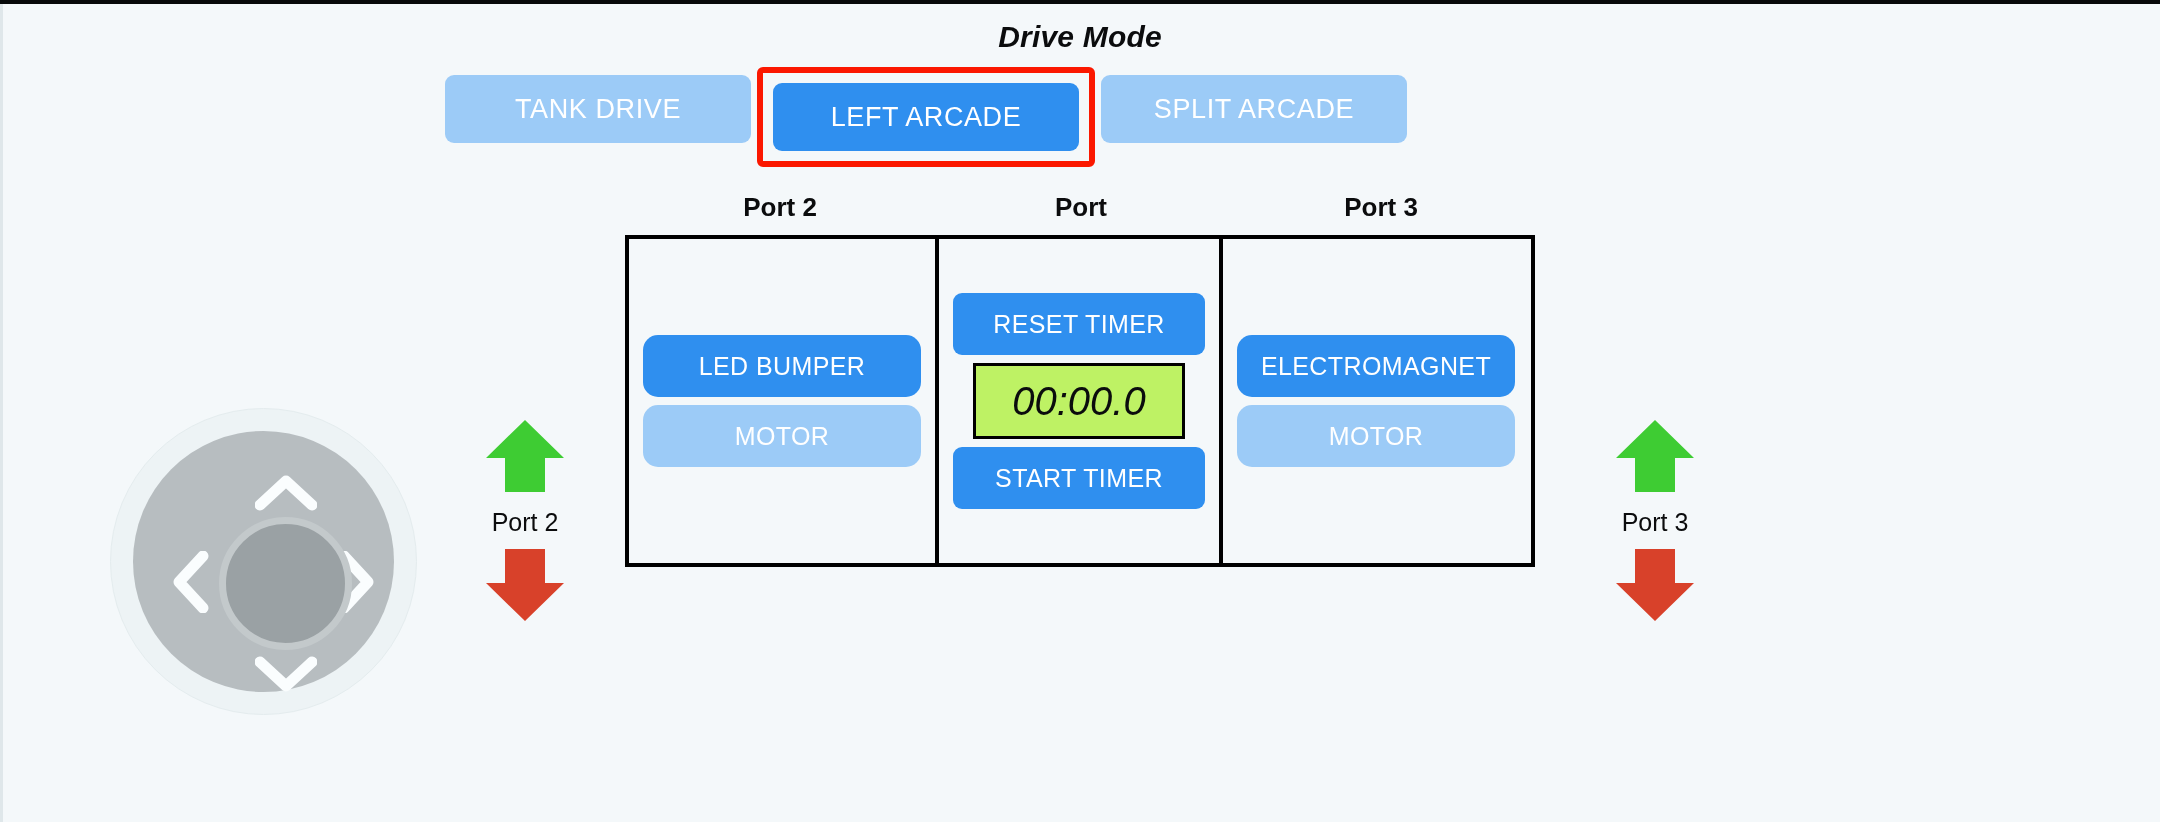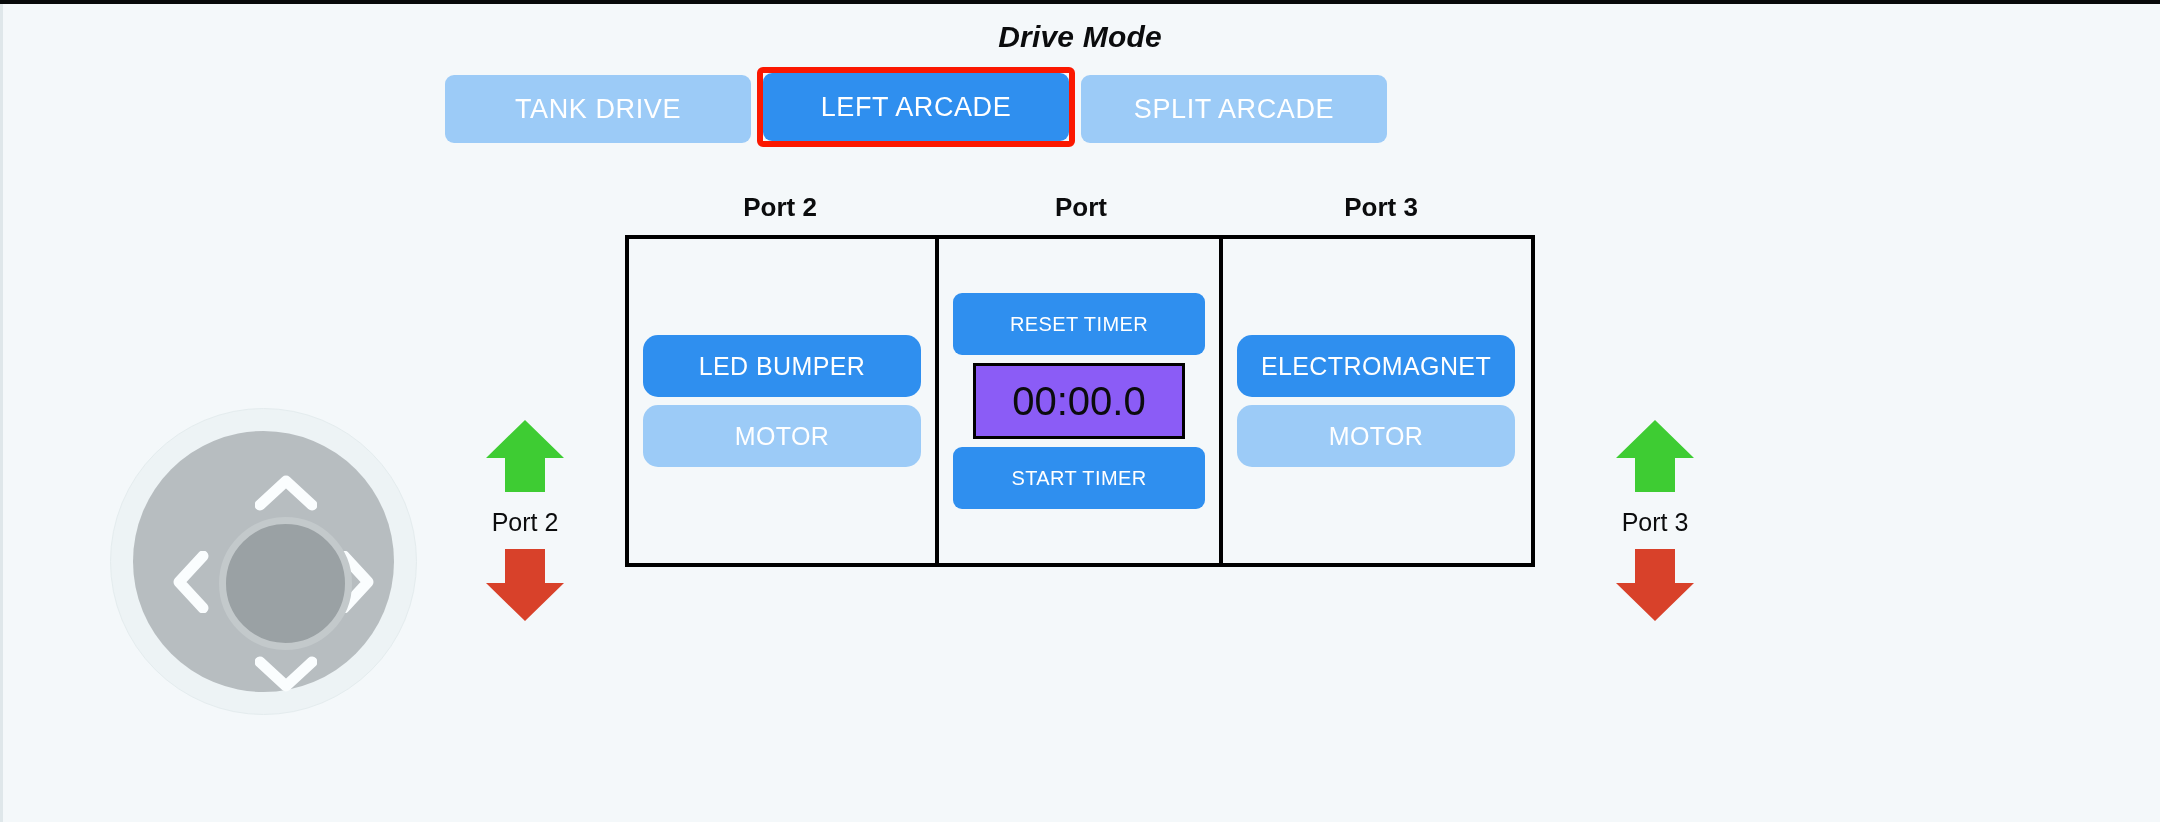--- a/index.html
+++ b/index.html
@@ -28,21 +28,21 @@
     width:306px;height:68px;border:none;border-radius:9px;
     background:#9ccbf7;color:#ffffff;
     font-family:"Liberation Sans", sans-serif;
     font-size:27px;letter-spacing:.6px;
     display:flex;align-items:center;justify-content:center;
     cursor:pointer;padding:0;
   }
   .mode-btn.selected{background:#2f8fef;}
   .mode-wrap{padding:0;}
   .mode-wrap.active{
-    border:6px solid #fb1800;border-radius:6px;padding:0;
+    border:6px solid #fb1800;border-radius:6px;padding:10px;
     margin:-8px -8px;
   }
 
   
   .col-heading{
     position:absolute;top:192px;
     font-size:26px;font-weight:bold;color:#0b0c0d;text-align:center;
   }
   #head-port2{left:625px;width:310px;}
   #head-timer{left:937px;width:288px;}
@@ -72,29 +72,29 @@
     cursor:pointer;padding:16px;
   }
   .port-btn.on{background:#2f8fef;}
   .port-btn.off{background:#9ccbf7;}
   .port-gap{height:8px;}
 
   .timer-btn{
     width:252px;height:62px;border:none;border-radius:9px;
     background:#2f8fef;color:#fff;
     font-family:"Liberation Sans", sans-serif;
-    font-size:20px;letter-spacing:.4px;
+    font-size:25px;letter-spacing:.4px;
     display:flex;align-items:center;justify-content:center;
     cursor:pointer;padding:0;
   }
   #timer-display{
     width:206px;height:70px;margin:8px 0;
-    border:3px solid #000;background:#8b5cf6;
-    display:flex;align-items:center;justify-content:center;
-    font-size:40px;color:#0b0c0d;letter-spacing:0px;
+    border:3px solid #000;background:#bef264;
+    display:flex;align-items:center;justify-content:center;
+    font-size:40px;color:#0b0c0d;letter-spacing:0px;font-style:italic;
   }
 
   
   #dpad{
     position:absolute;left:110px;top:408px;width:305px;height:305px;
     border-radius:50%;background:#edf3f5;
     border:1px solid #e4ecee;
     cursor:pointer;
   }
   #dpad-disc{

